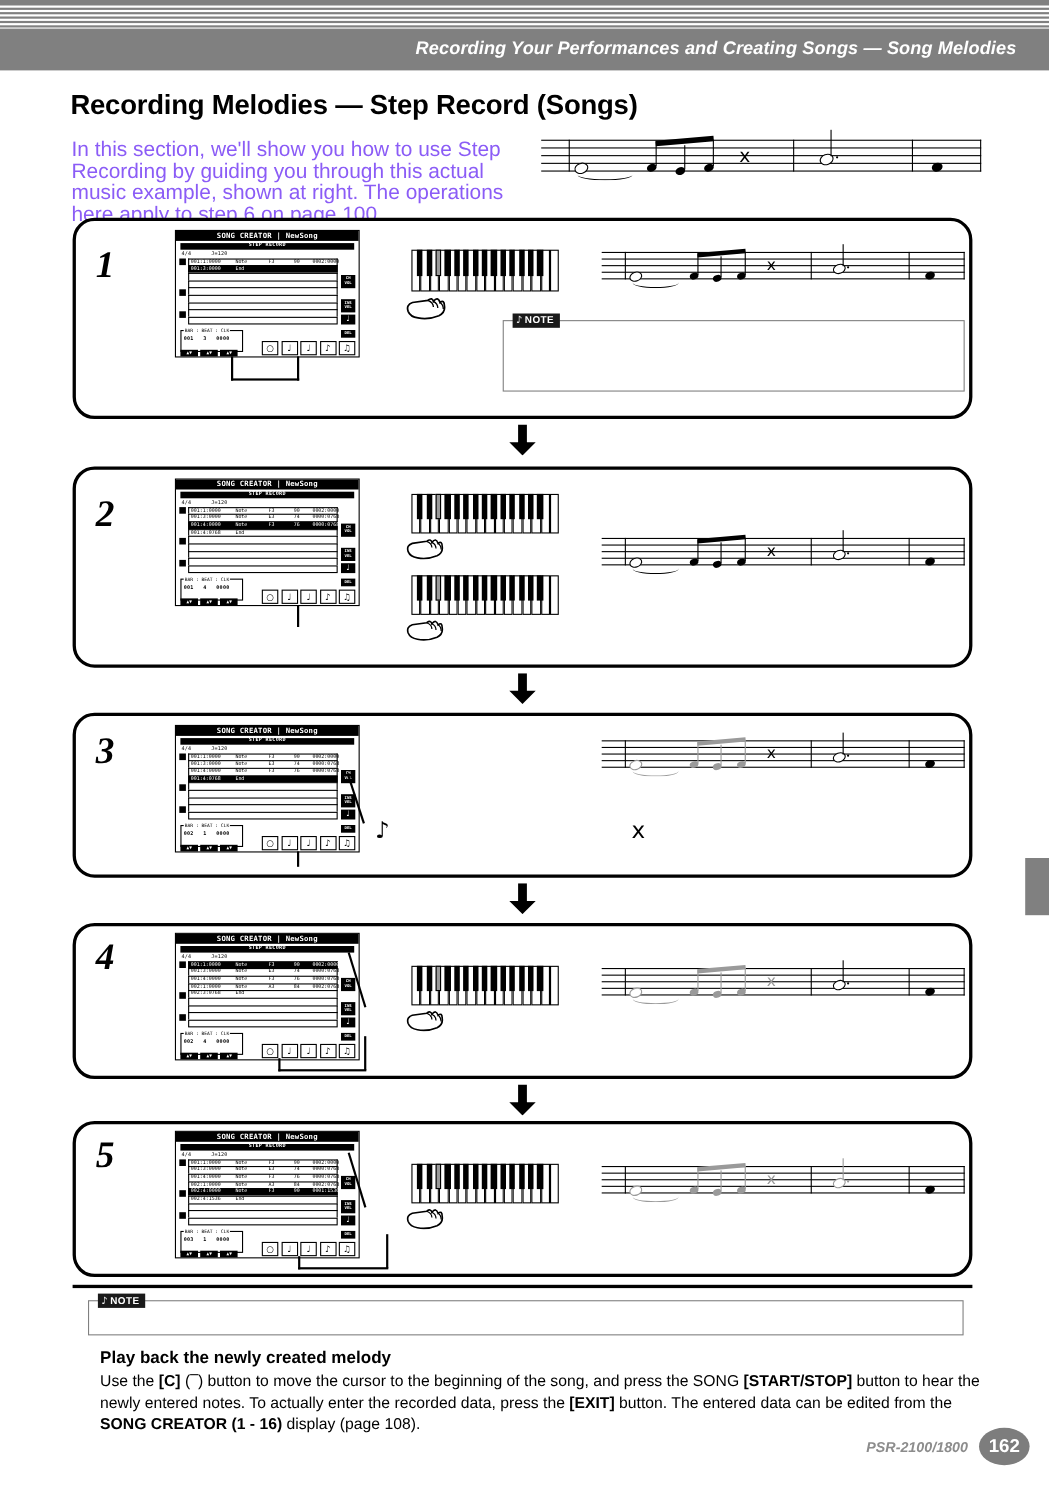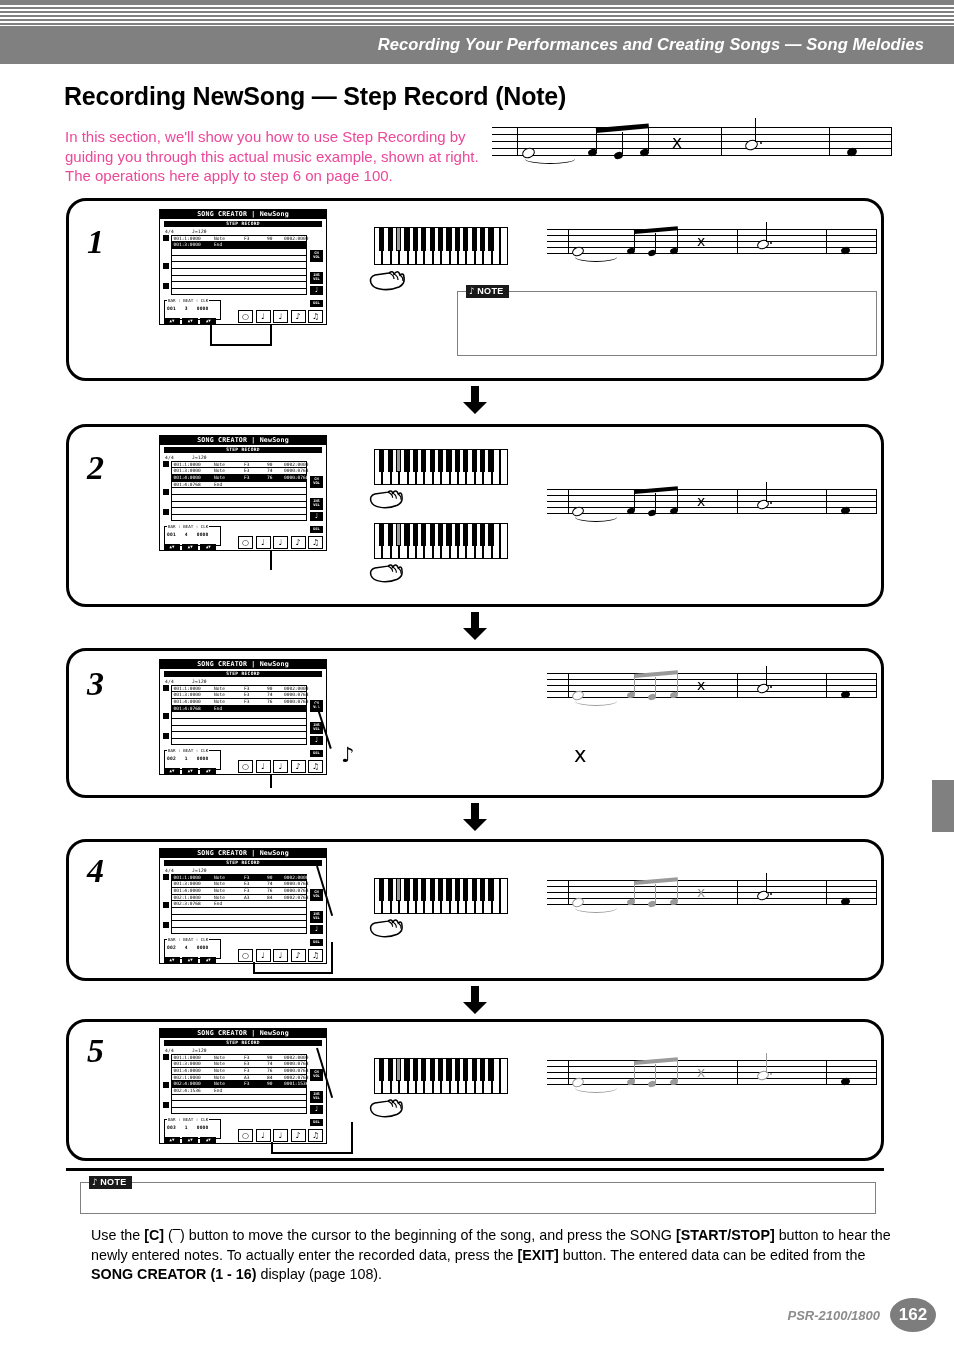--- a/index.html
+++ b/index.html
@@ -20,21 +20,21 @@
     letter-spacing:.1px;white-space:nowrap;
   }
   
   #page-title{
     position:absolute;left:64px;top:82px;
     font-size:25px;font-weight:bold;color:#000;letter-spacing:-0.2px;
   }
   
   #intro{
     position:absolute;left:65px;top:127px;width:420px;
-    font-size:15px;line-height:19.5px;color:#ec4899;
+    font-size:19px;line-height:19.5px;color:#8b5cf6;
   }
   
   #intro-music{position:absolute;left:492px;top:127px;width:400px;height:60px;}
 
   
   .staff{position:relative;}
   .staff .ln{position:absolute;left:0;height:1px;background:#000;}
   .staff .bar{position:absolute;width:1px;background:#000;}
   .staff .nh{position:absolute;border-radius:50%;}
   .staff .stem{position:absolute;width:1.4px;}
@@ -150,21 +150,21 @@
   <div class="r" style="top:11px;height:2px;"></div>
   <div class="r" style="top:15px;height:2px;"></div>
   <div class="r" style="top:19px;height:2px;"></div>
   <div class="r" style="top:23px;height:2px;"></div>
 </div>
 
 <div id="header-bar">
   <div id="header-title">Recording Your Performances and Creating Songs — Song Melodies</div>
 </div>
 
-<div id="page-title">Recording NewSong — Step Record (Note)</div>
+<div id="page-title">Recording Melodies — Step Record (Songs)</div>
 
 <div id="intro">In this section, we'll show you how to use Step Recording by guiding you through this actual music example, shown at right. The operations here apply to step 6 on page 100.</div>
 
 <div id="intro-music" class="staff">
   <div class="ln" style="top:0px;width:400px;"></div>
   <div class="ln" style="top:7px;width:400px;"></div>
   <div class="ln" style="top:14px;width:400px;"></div>
   <div class="ln" style="top:21px;width:400px;"></div>
   <div class="ln" style="top:28px;width:400px;"></div>
   <div class="bar" style="left:25px;top:0;height:29px;"></div>
@@ -910,19 +910,20 @@
   </div>
 </div>
 
 <div id="bottom-rule"></div>
 <div id="bottom-note" class="note-box">
   <div class="note-tag"><span class="g">♪</span><span>NOTE</span></div>
   <div style="padding:10px 8px;font-size:11px;"></div>
 </div>
 
 <div id="playback">
+  <div id="pb-head">Play back the newly created melody</div>
   <div id="pb-body"><span>Use the </span><b>[C]</b><span> (</span><span style="font-family:'DejaVu Sans',sans-serif;">‾</span><span>) button to move the cursor to the beginning of the song, and press the SONG </span><b>[START/STOP]</b><span> button to hear the newly entered notes. To actually enter the recorded data, press the </span><b>[EXIT]</b><span> button. The entered data can be edited from the </span><b>SONG CREATOR (1 - 16)</b><span> display (page 108).</span></div>
 </div>
 
 <div id="side-tab"></div>
 
 <div id="model">PSR-2100/1800</div>
 <div id="pageno">162</div>
 
 </body></html>

